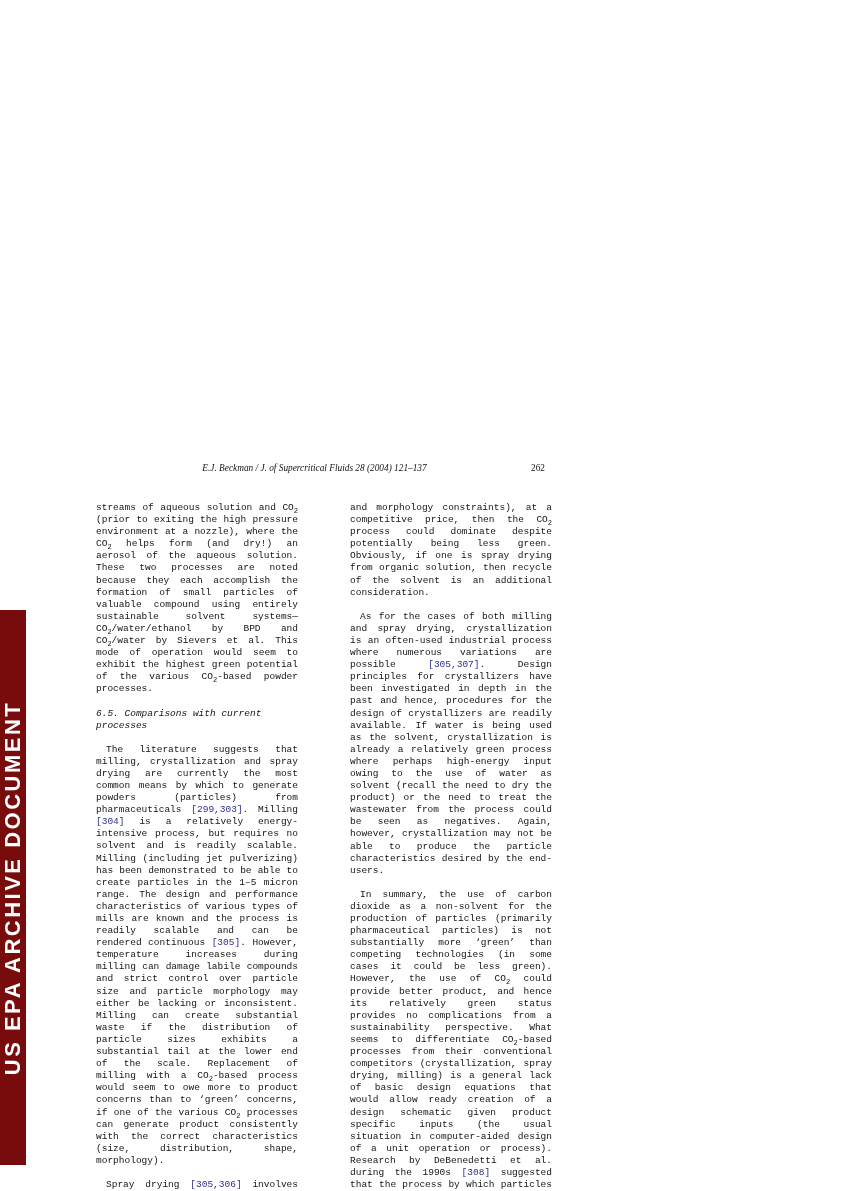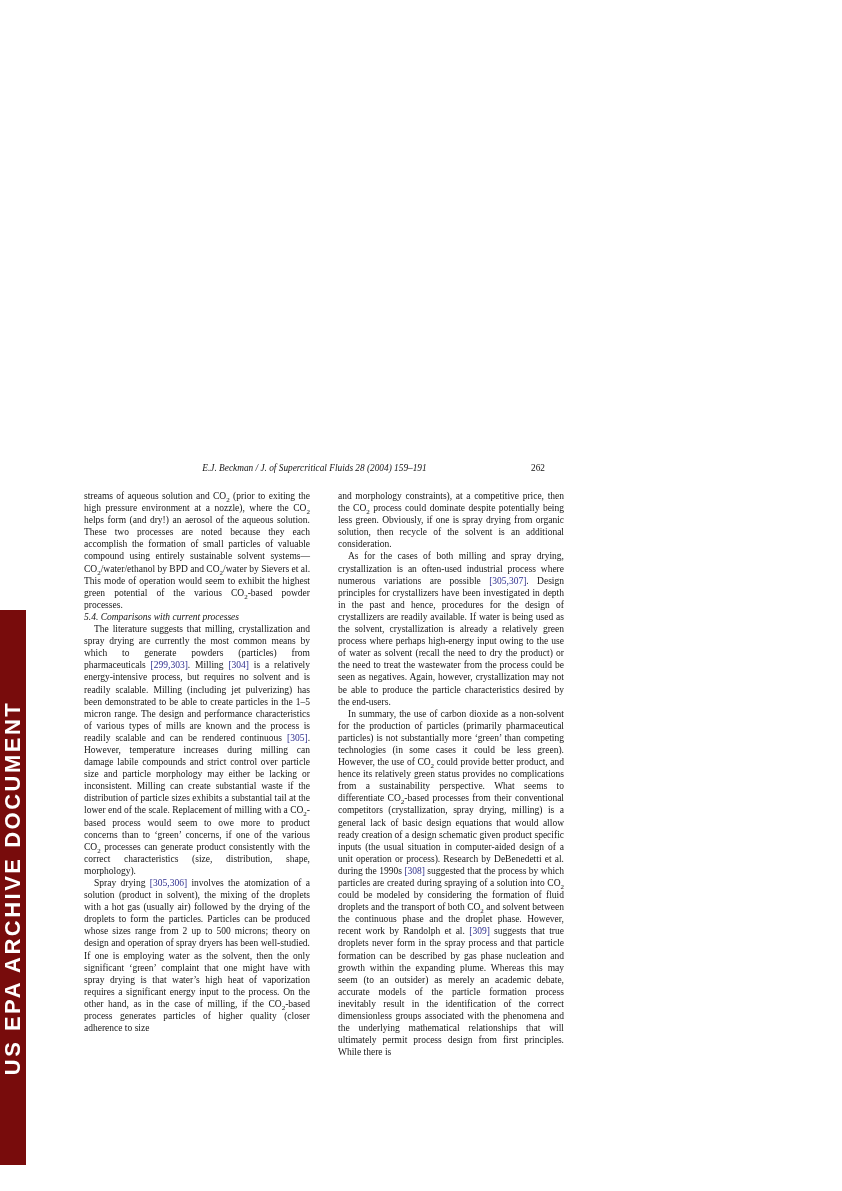--- a/index.html
+++ b/index.html
@@ -58,48 +58,48 @@
   .col{
     position:absolute;
     top:490px;
     width:226px;
     font-size:9.5px;
     line-height:12.1px;
     text-align:justify;
   }
   .col-left{left:84px;}
   .col-right{left:338px;}
-  .col p{margin:0;}
+  .col p{margin:12px;font-family:Liberation Mono, monospace;}
   .col p.indent{text-indent:10px;}
   .section-heading{
     font-style:italic;
     font-size:9.5px;
     margin:14px 0 12px 0;
     text-align:left;
   }
   .cite{color:var(--cite);}
   sub{font-size:7px;line-height:0;}
 </style>
 </head>
 <body>
 
 <div class="page">
 
   <div class="banner">
     <span class="banner-text">US EPA ARCHIVE DOCUMENT</span>
   </div>
 
   <div class="header">
-    <span class="running-head">E.J. Beckman / J. of Supercritical Fluids 28 (2004) 159–191</span>
+    <span class="running-head">E.J. Beckman / J. of Supercritical Fluids 28 (2004) 121–137</span>
     <span class="page-number">262</span>
   </div>
 
   <div class="col col-left">
     <p>streams of aqueous solution and CO<sub>2</sub> (prior to exiting the high pressure environment at a nozzle), where the CO<sub>2</sub> helps form (and dry!) an aerosol of the aqueous solution. These two processes are noted because they each accomplish the formation of small particles of valuable compound using entirely sustainable solvent systems—CO<sub>2</sub>/water/ethanol by BPD and CO<sub>2</sub>/water by Sievers et al. This mode of operation would seem to exhibit the highest green potential of the various CO<sub>2</sub>-based powder processes.</p>
-    <p class="section-heading">5.4. Comparisons with current processes</p>
+    <p class="section-heading">6.5. Comparisons with current processes</p>
     <p class="indent">The literature suggests that milling, crystallization and spray drying are currently the most common means by which to generate powders (particles) from pharmaceuticals <span class="cite">[299,303]</span>. Milling <span class="cite">[304]</span> is a relatively energy-intensive process, but requires no solvent and is readily scalable. Milling (including jet pulverizing) has been demonstrated to be able to create particles in the 1–5 micron range. The design and performance characteristics of various types of mills are known and the process is readily scalable and can be rendered continuous <span class="cite">[305]</span>. However, temperature increases during milling can damage labile compounds and strict control over particle size and particle morphology may either be lacking or inconsistent. Milling can create substantial waste if the distribution of particle sizes exhibits a substantial tail at the lower end of the scale. Replacement of milling with a CO<sub>2</sub>-based process would seem to owe more to product concerns than to ‘green’ concerns, if one of the various CO<sub>2</sub> processes can generate product consistently with the correct characteristics (size, distribution, shape, morphology).</p>
     <p class="indent">Spray drying <span class="cite">[305,306]</span> involves the atomization of a solution (product in solvent), the mixing of the droplets with a hot gas (usually air) followed by the drying of the droplets to form the particles. Particles can be produced whose sizes range from 2 up to 500 microns; theory on design and operation of spray dryers has been well-studied. If one is employing water as the solvent, then the only significant ‘green’ complaint that one might have with spray drying is that water’s high heat of vaporization requires a significant energy input to the process. On the other hand, as in the case of milling, if the CO<sub>2</sub>-based process generates particles of higher quality (closer adherence to size</p>
   </div>
 
   <div class="col col-right">
     <p>and morphology constraints), at a competitive price, then the CO<sub>2</sub> process could dominate despite potentially being less green. Obviously, if one is spray drying from organic solution, then recycle of the solvent is an additional consideration.</p>
     <p class="indent">As for the cases of both milling and spray drying, crystallization is an often-used industrial process where numerous variations are possible <span class="cite">[305,307]</span>. Design principles for crystallizers have been investigated in depth in the past and hence, procedures for the design of crystallizers are readily available. If water is being used as the solvent, crystallization is already a relatively green process where perhaps high-energy input owing to the use of water as solvent (recall the need to dry the product) or the need to treat the wastewater from the process could be seen as negatives. Again, however, crystallization may not be able to produce the particle characteristics desired by the end-users.</p>
     <p class="indent">In summary, the use of carbon dioxide as a non-solvent for the production of particles (primarily pharmaceutical particles) is not substantially more ‘green’ than competing technologies (in some cases it could be less green). However, the use of CO<sub>2</sub> could provide better product, and hence its relatively green status provides no complications from a sustainability perspective. What seems to differentiate CO<sub>2</sub>-based processes from their conventional competitors (crystallization, spray drying, milling) is a general lack of basic design equations that would allow ready creation of a design schematic given product specific inputs (the usual situation in computer-aided design of a unit operation or process). Research by DeBenedetti et al. during the 1990s <span class="cite">[308]</span> suggested that the process by which particles are created during spraying of a solution into CO<sub>2</sub> could be modeled by considering the formation of fluid droplets and the transport of both CO<sub>2</sub> and solvent between the continuous phase and the droplet phase. However, recent work by Randolph et al. <span class="cite">[309]</span> suggests that true droplets never form in the spray process and that particle formation can be described by gas phase nucleation and growth within the expanding plume. Whereas this may seem (to an outsider) as merely an academic debate, accurate models of the particle formation process inevitably result in the identification of the correct dimensionless groups associated with the phenomena and the underlying mathematical relationships that will ultimately permit process design from first principles. While there is</p>
   </div>
 

